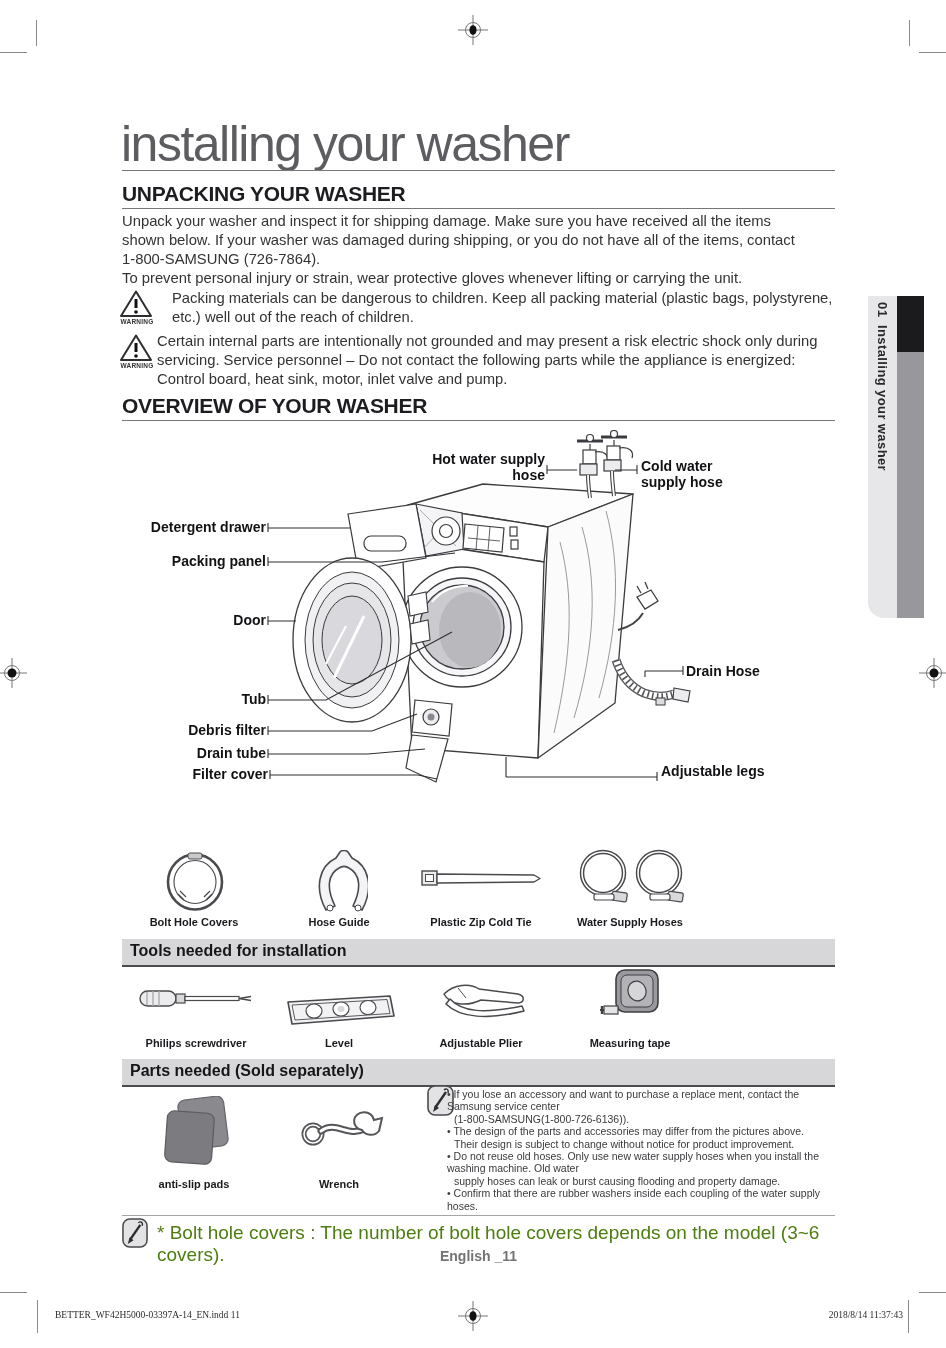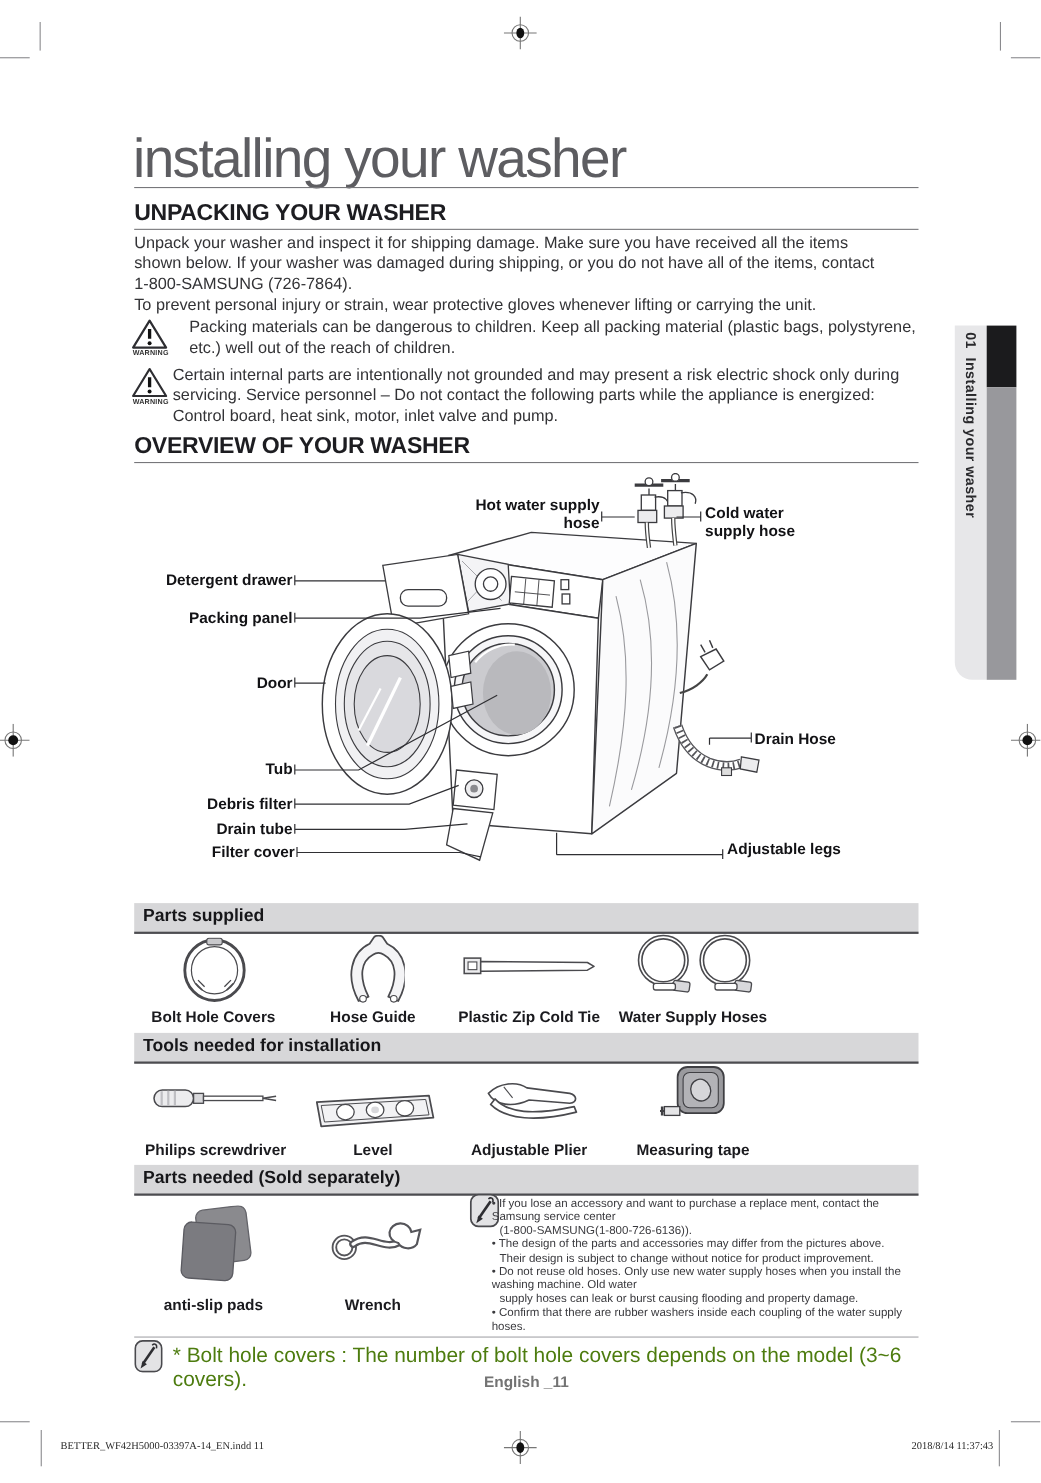--- a/index.html
+++ b/index.html
@@ -10,21 +10,21 @@
   .title{font-size:50px;line-height:52px;letter-spacing:-1.5px;color:#5d5d61;font-weight:400;}
   .rule{background:#77777b;height:1px;}
   .h2{font-size:21px;font-weight:bold;color:#1d1d21;letter-spacing:-0.3px;}
   .body-text{font-size:14.8px;line-height:19px;color:#333336;}
   .warn-cap{font-size:6.5px;font-weight:bold;letter-spacing:.2px;color:#333;text-align:center;}
   .bar{background:#d7d7d9;border-bottom:2px solid #4c4c50;height:23px;font-size:16px;
        font-weight:bold;color:#161619;padding:3px 0 0 8px;box-sizing:content-box;}
   .dlab{font-size:14px;font-weight:bold;color:#121215;line-height:15.5px;}
   .r{text-align:right;}
   .nw{white-space:nowrap;}
-  .plab{font-size:14px;font-weight:bold;color:#1a1a1e;text-align:center;}
+  .plab{font-size:11px;font-weight:bold;color:#1a1a1e;text-align:center;}
   .note-line{font-size:10.5px;line-height:12.4px;color:#3a3a3e;}
   .note-ind{padding-left:7px;}
   .footnote{font-size:19px;color:#4d7c0f;}
   .pageno{font-size:14px;font-weight:bold;color:#737373;text-align:center;}
   .printtxt{font-family:"Liberation Serif","DejaVu Serif",serif;font-size:9.5px;color:#2a2a2a;}
   .mark{background:#8a8a8e;}
   .vtab{background:#e7e7e9;border-bottom-left-radius:16px;}
   .vtext{writing-mode:vertical-rl;font-size:13px;font-weight:bold;color:#29292c;letter-spacing:.4px;}
   .vtext .gap{margin-top:8px;}
   svg{display:block;}
@@ -220,21 +220,20 @@
   <div class="abs dlab r nw" style="left:116px;top:520px;width:150px">Detergent drawer</div>
   <div class="abs dlab r nw" style="left:116px;top:554px;width:150px">Packing panel</div>
   <div class="abs dlab r nw" style="left:116px;top:613px;width:150px">Door</div>
   <div class="abs dlab r nw" style="left:116px;top:692px;width:150px">Tub</div>
   <div class="abs dlab r nw" style="left:116px;top:723px;width:150px">Debris filter</div>
   <div class="abs dlab r nw" style="left:116px;top:746px;width:150px">Drain tube</div>
   <div class="abs dlab r nw" style="left:118px;top:767px;width:150px">Filter cover</div>
   <div class="abs dlab nw" style="left:686px;top:664px">Drain Hose</div>
   <div class="abs dlab nw" style="left:661px;top:764px">Adjustable legs</div>
 
-  <div class="abs bar" style="left:122px;top:821px;width:705px">Parts supplied</div>
 
   <svg class="abs" style="left:162px;top:852px" width="66" height="60" viewBox="0 0 66 60">
     <ellipse cx="33" cy="30" rx="27" ry="27.5" fill="#fff" stroke="#4a4a4e" stroke-width="2.6"></ellipse>
     <ellipse cx="33" cy="30" rx="21" ry="21.5" fill="none" stroke="#4a4a4e" stroke-width="1.1"></ellipse>
     <rect x="26" y="1" width="14" height="6" rx="2" fill="#c9c9cc" stroke="#4a4a4e" stroke-width="1"></rect>
     <path d="M16,42 l6,6 M18,39 l6,6 M44,48 l6,-6 M42,45 l6,-6" stroke="#4a4a4e" stroke-width="1.2"></path>
   </svg>
   <svg class="abs" style="left:312px;top:850px" width="56" height="64" viewBox="0 0 56 64">
     <path d="M14,60 C2,38 7,16 24,8 L28,2 C30,0 34,0 36,2 L40,8 C57,16 62,38 50,60 L41,56 C50,38 48,24 37,18 C34,16 30,16 27,18 C16,24 14,38 23,56 Z" fill="#f4f4f6" stroke="#4a4a4e" stroke-width="1.6" stroke-linejoin="round"></path>
     <circle cx="18" cy="58" r="3" fill="#fff" stroke="#4a4a4e" stroke-width="1"></circle>

